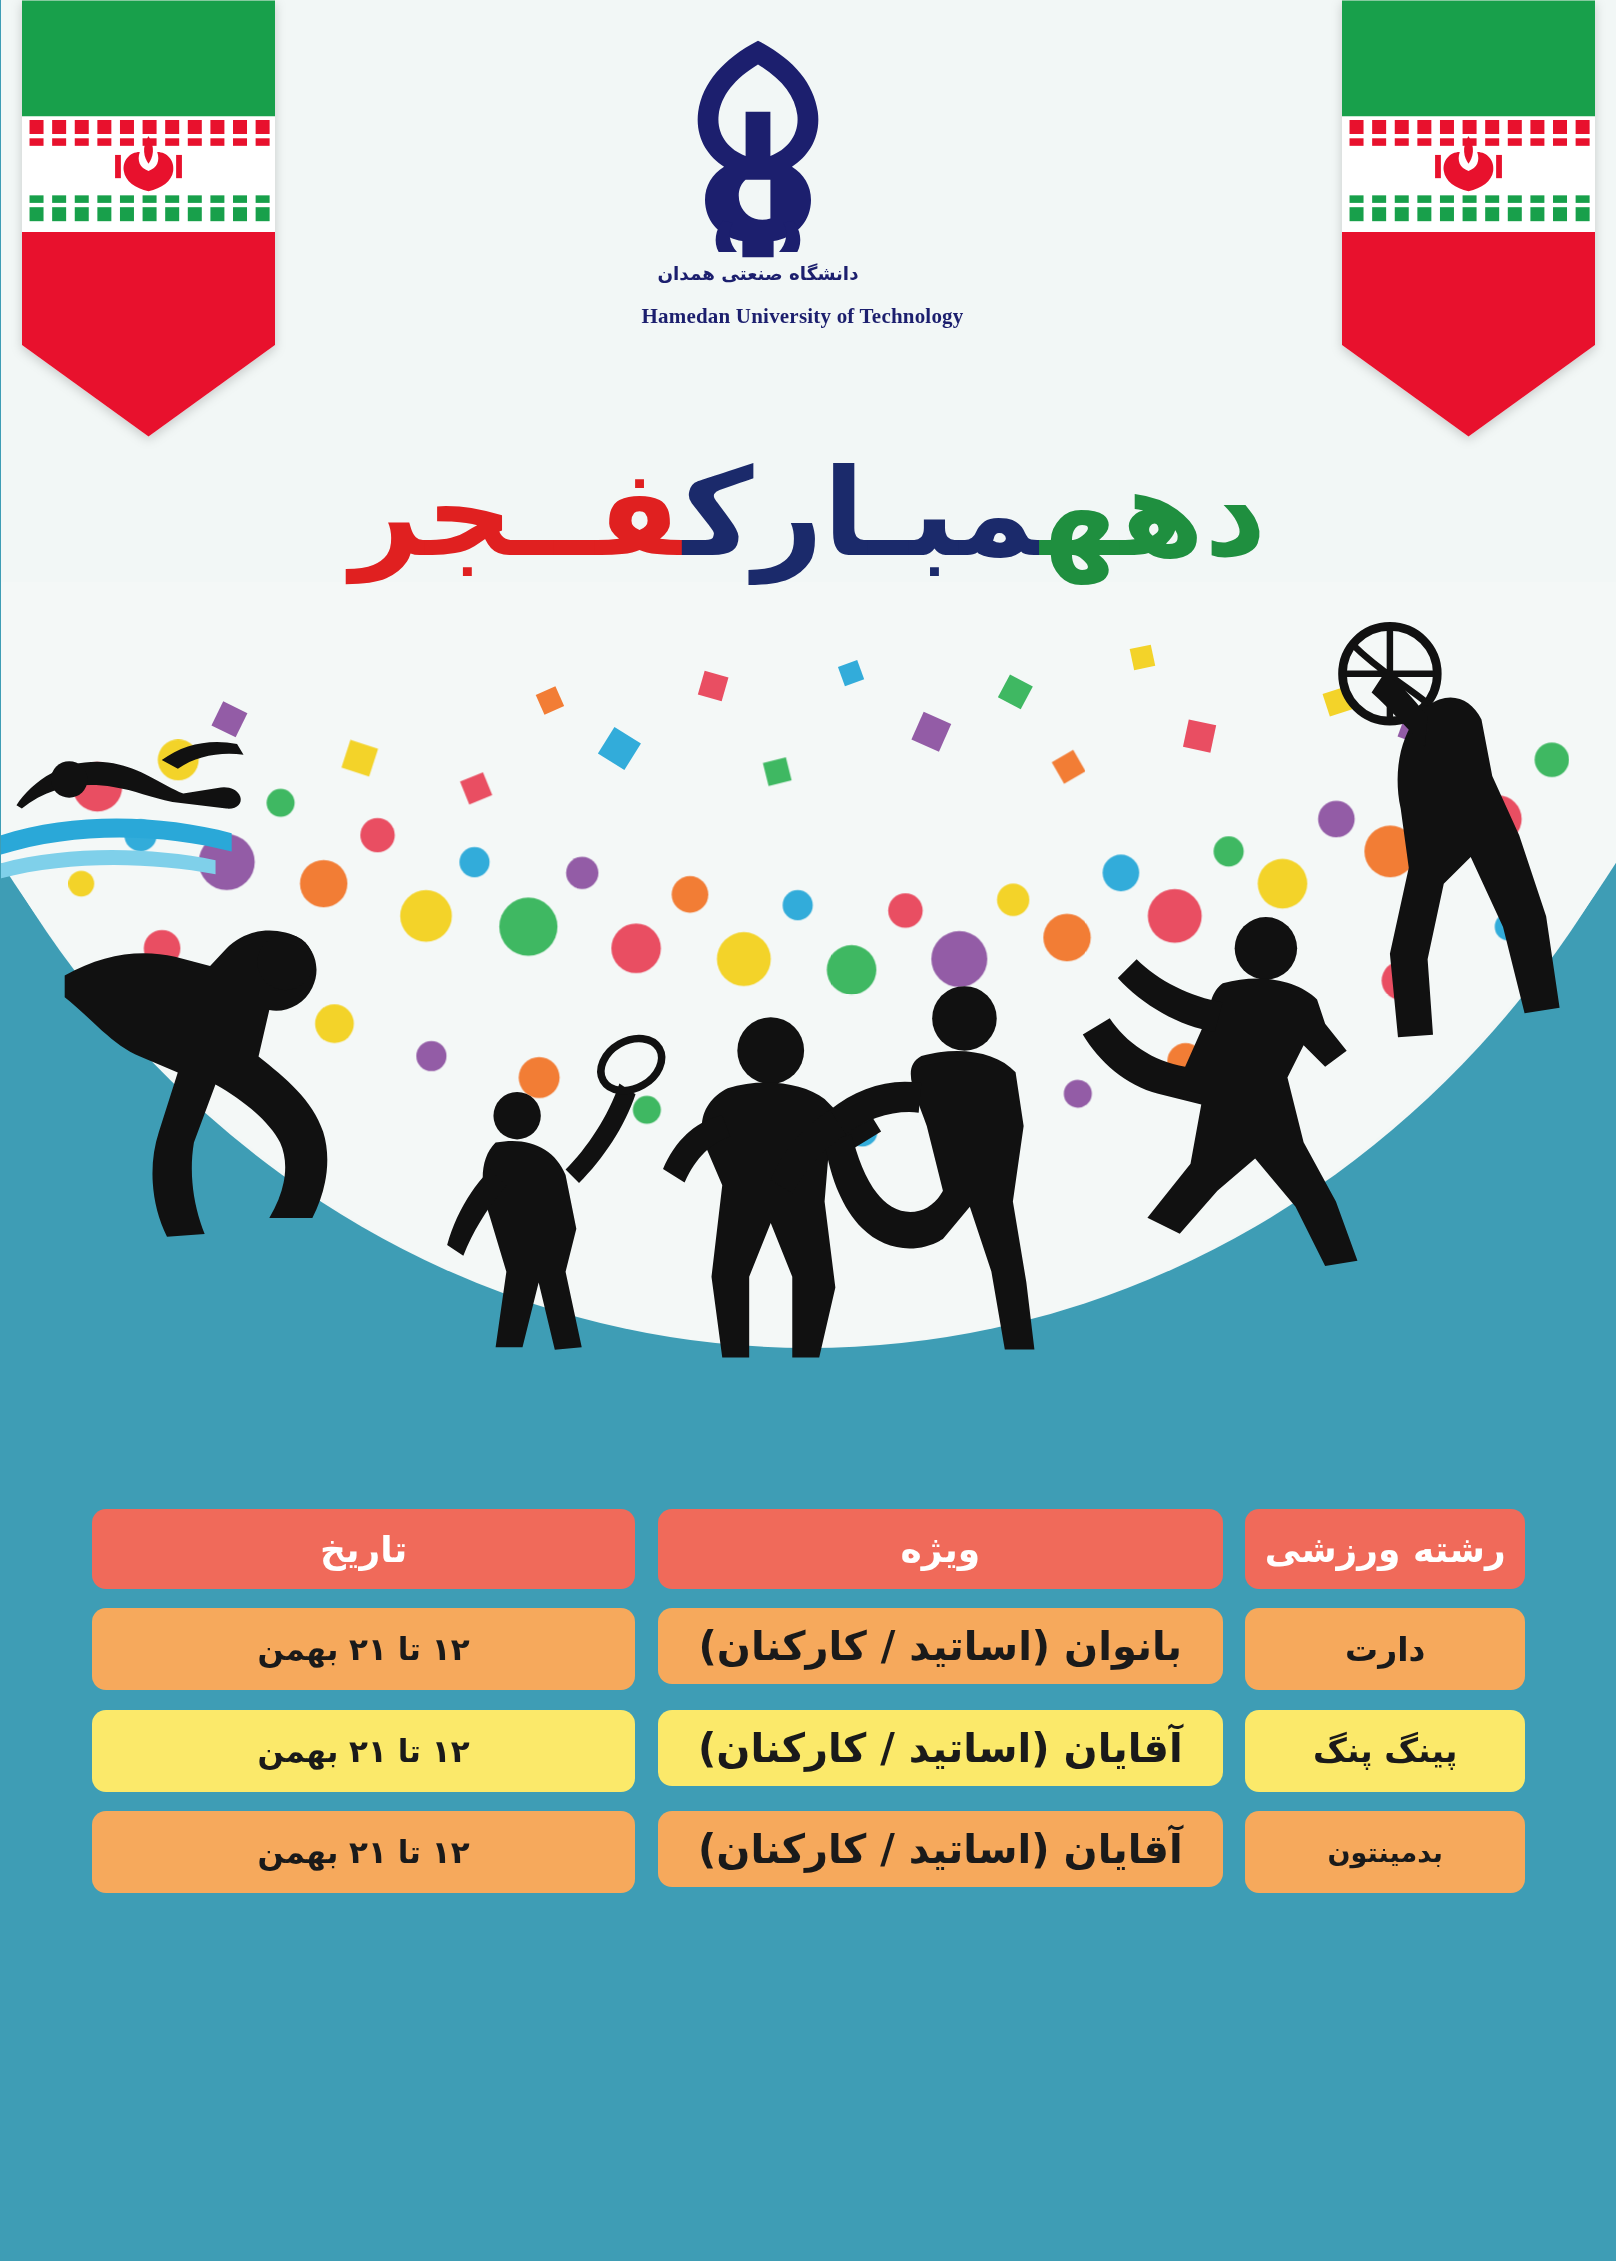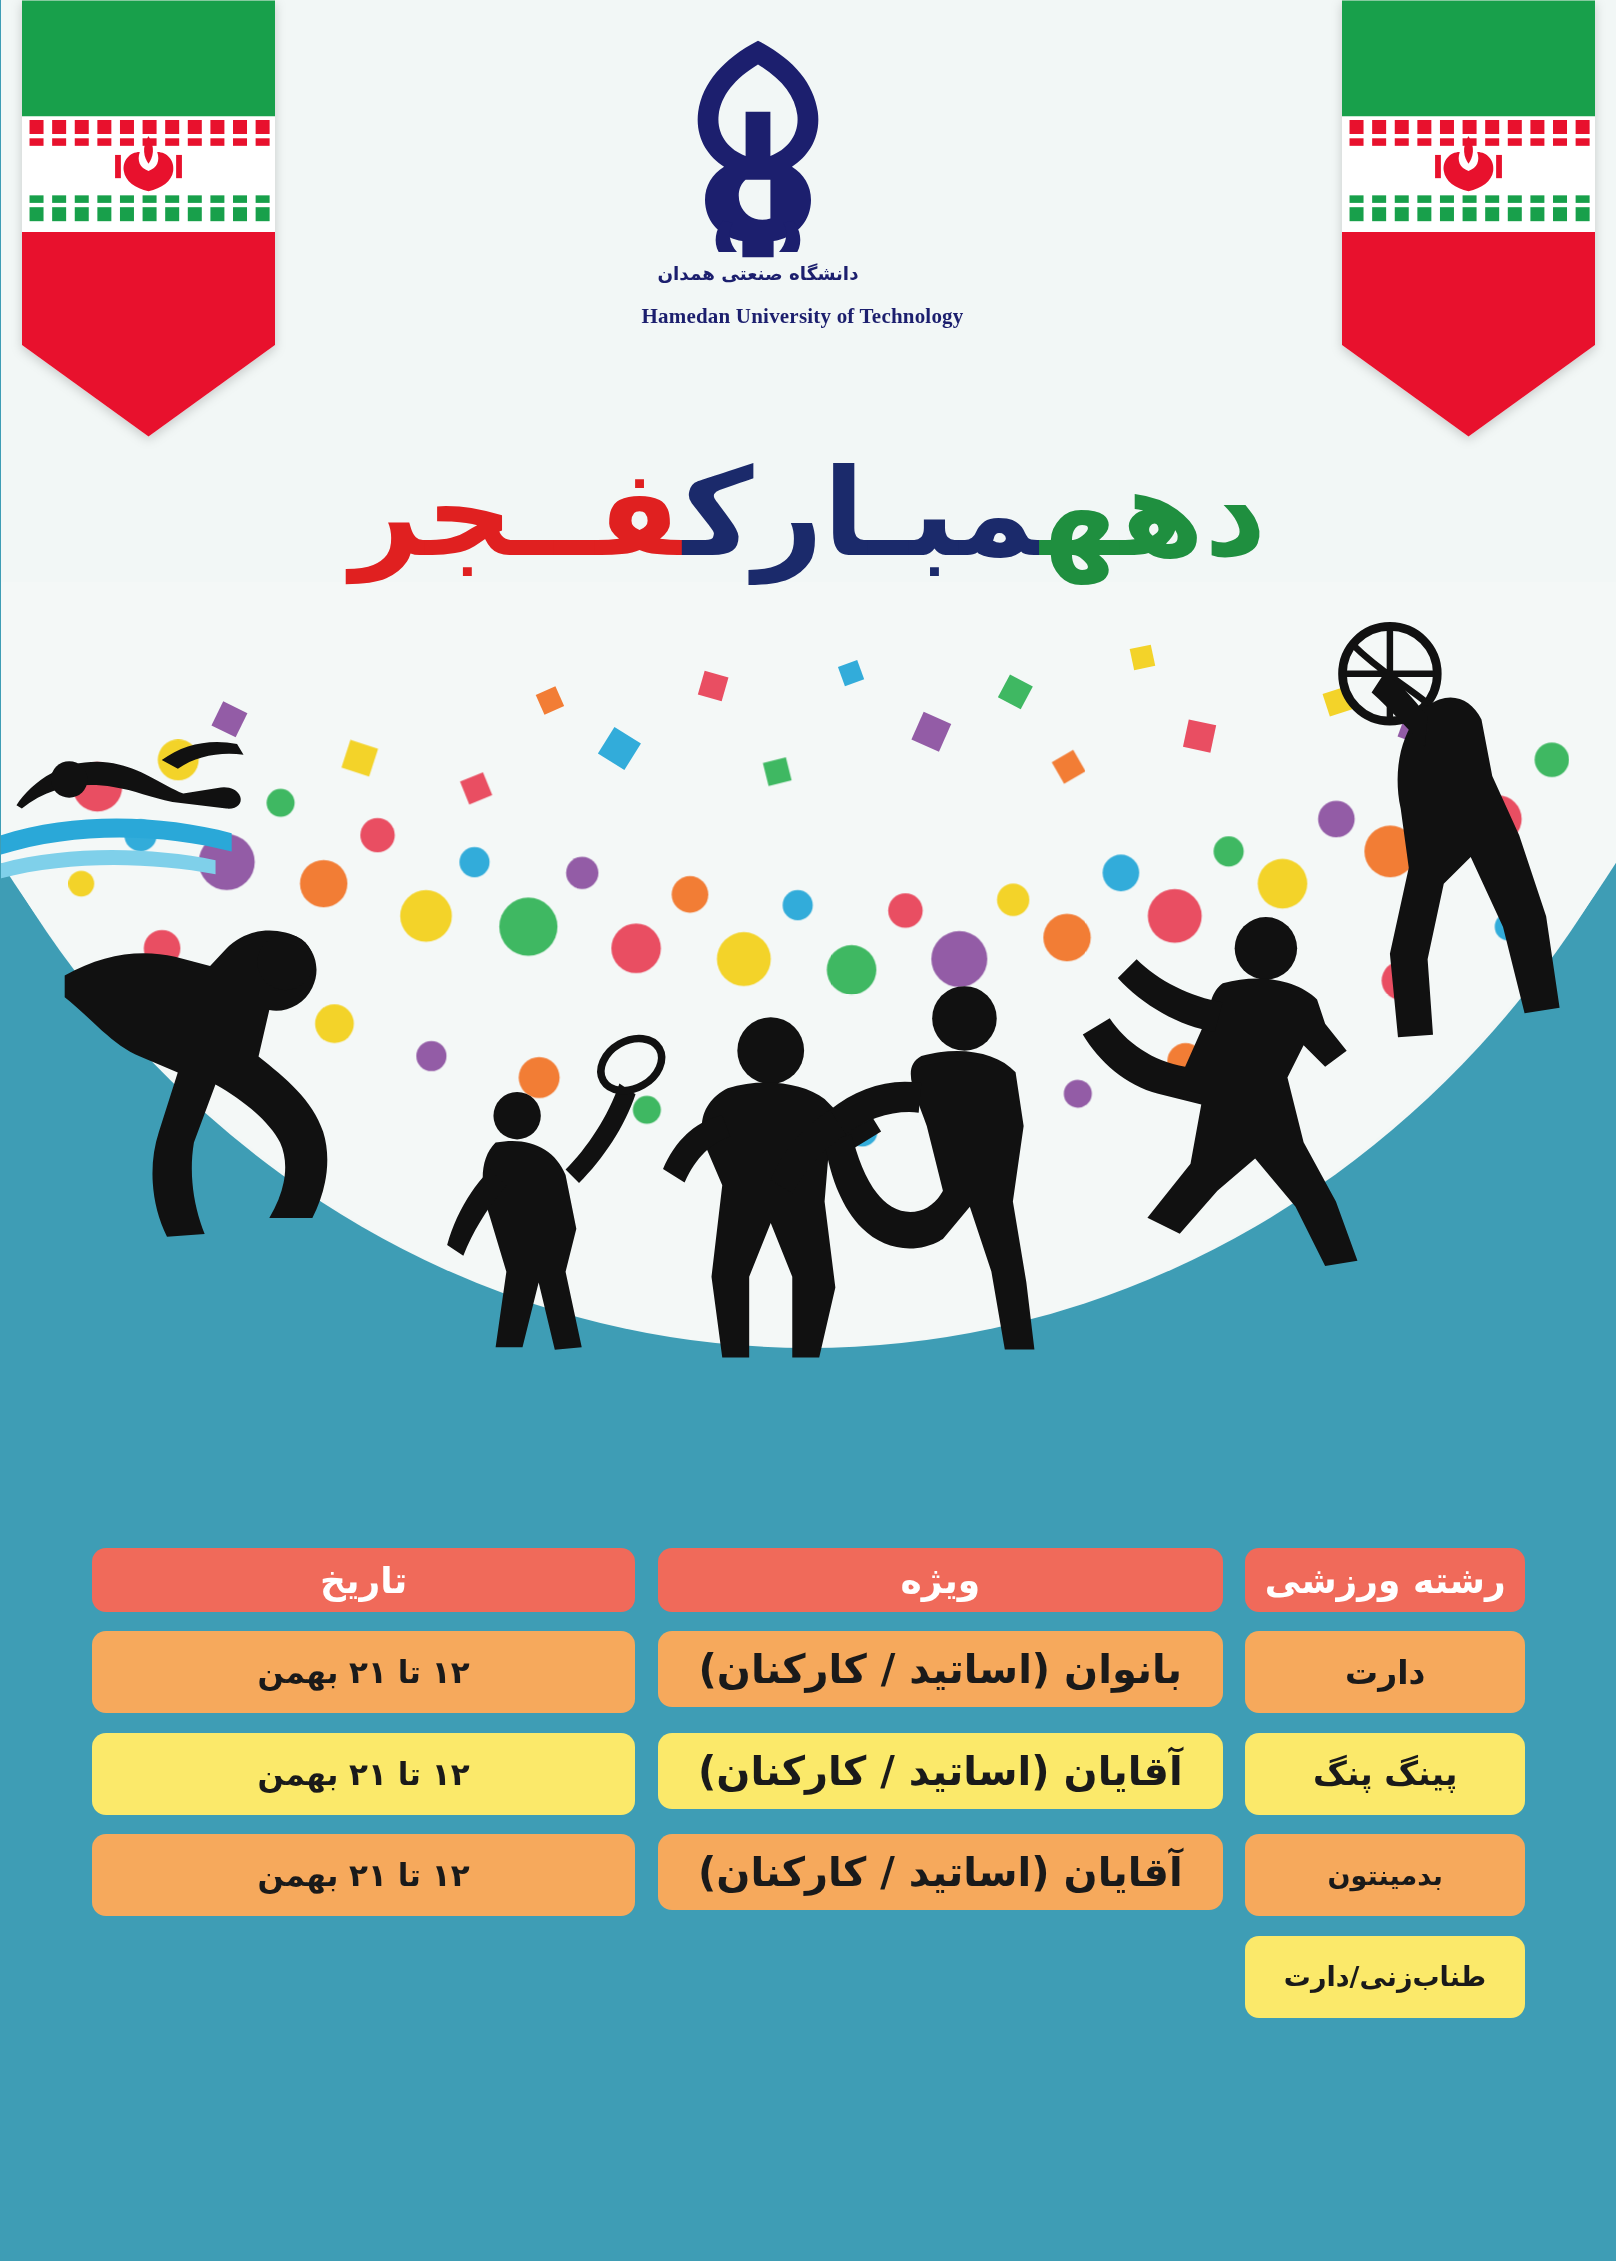--- a/index.html
+++ b/index.html
@@ -128,22 +128,21 @@
     padding: 0 7.5px;
   }
   .c-sport { width: 280px; height: 82px; font-size: 33px; }
   .c-special { width: 566px; height: 76px; font-size: 40px; }
   .c-date { width: 544px; height: 82px; font-size: 31px; }
 
   .hdr .cell {
     background: #f06a5a;
     color: #ffffff;
     font-size: 36px;
-    height: 64px;
-    margin-top: 39px;
+    height: 80px;
   }
   .r-orange .cell { background: #f6a95c; }
   .r-yellow .cell { background: #fbe96a; }
 
   .c-sport.small-txt { font-size: 27px; }
 </style>
 </head>
 <body>
 
 <div id="poster">
@@ -442,19 +441,18 @@
       <div class="cell c-date">۱۲ تا ۲۱ بهمن</div>
     </div>
 
     <div class="trow r-orange">
       <div class="cell c-sport small-txt">بدمینتون</div>
       <div class="cell c-special">آقایان (اساتید / کارکنان)</div>
       <div class="cell c-date">۱۲ تا ۲۱ بهمن</div>
     </div>
 
     <div class="trow r-yellow">
-      <div class="cell c-sport small-txt">طناب‌زنی/دارت</div>
     </div>
 
   </div>
 
 </div>
 
 
 </body></html>

